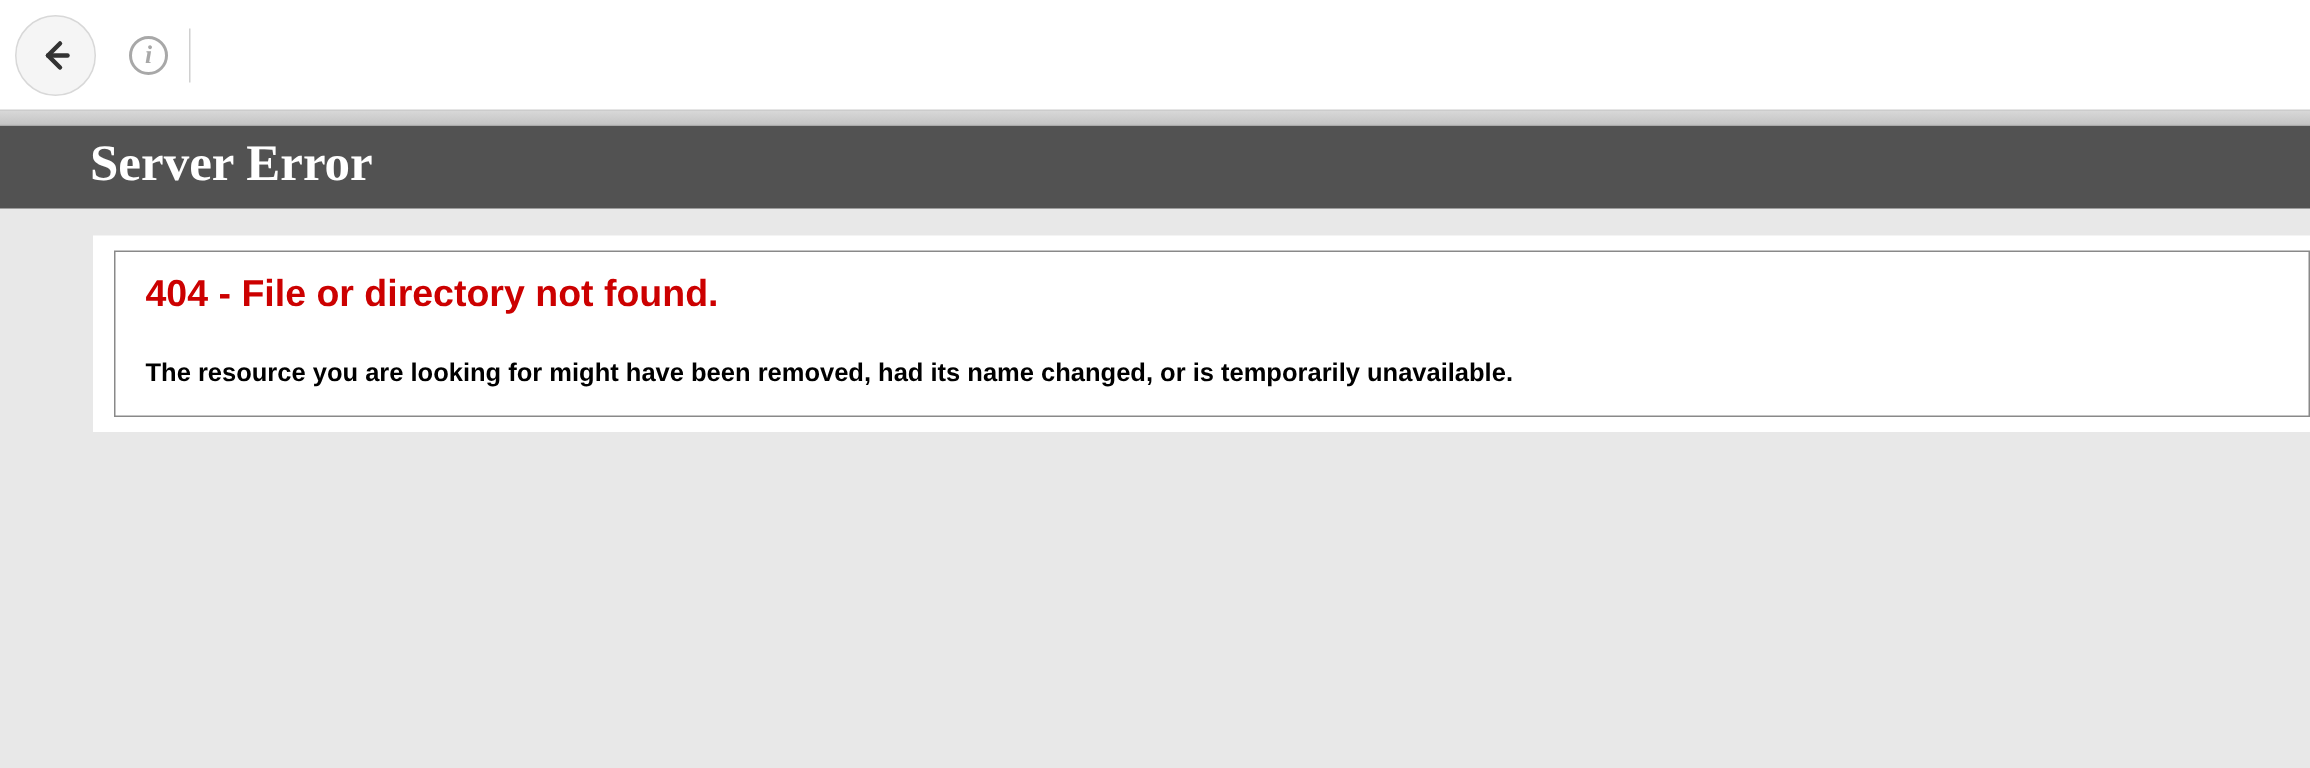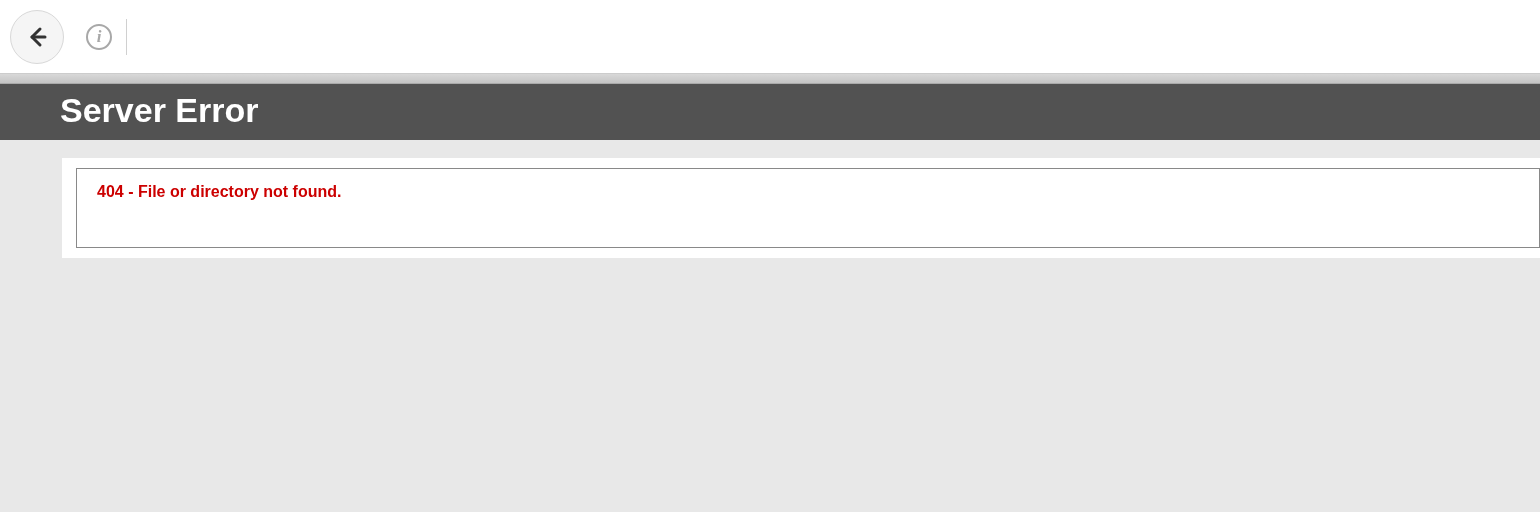--- a/index.html
+++ b/index.html
@@ -68,38 +68,38 @@
     }
     .page {
       background: #e8e8e8;
     }
     .page-header {
       background: #525252;
       padding: 7px 60px 10px 60px;
     }
     .page-header h1 {
       color: #fff;
-      font-family: Liberation Sans, sans-serif;
+      font-family: Liberation Serif, serif;
       font-weight: bold;
       font-size: 34px;
       letter-spacing: 0px;
     }
     .content-wrap {
       background: #fff;
       margin: 18px 0px 0 62px;
       padding: 10px 0 10px 14px;
     }
     .error-box {
       border: 1px solid #898989;
       padding: 14px 20px 18px 20px;
       background: #fff;
     }
     .error-title {
       color: #cc0000;
-      font-size: 16px;
+      font-size: 25px;
       font-weight: bold;
       margin-bottom: 28px;
       font-family: Verdana, Geneva, sans-serif;
     }
     .error-msg {
       color: #000;
       font-size: 17px;
       font-weight: bold;
       font-family: Verdana, Geneva, sans-serif;
     }
@@ -122,15 +122,16 @@
 
 <div class="chrome-strip"></div>
 
 <div class="page">
   <div class="page-header">
     <h1>Server Error</h1>
   </div>
   <div class="content-wrap">
     <div class="error-box">
       <div class="error-title">404 - File or directory not found.</div>
+      <div class="error-msg">The resource you are looking for might have been removed, had its name changed, or is temporarily unavailable.</div>
     </div>
   </div>
 </div>
 
 </body></html>

